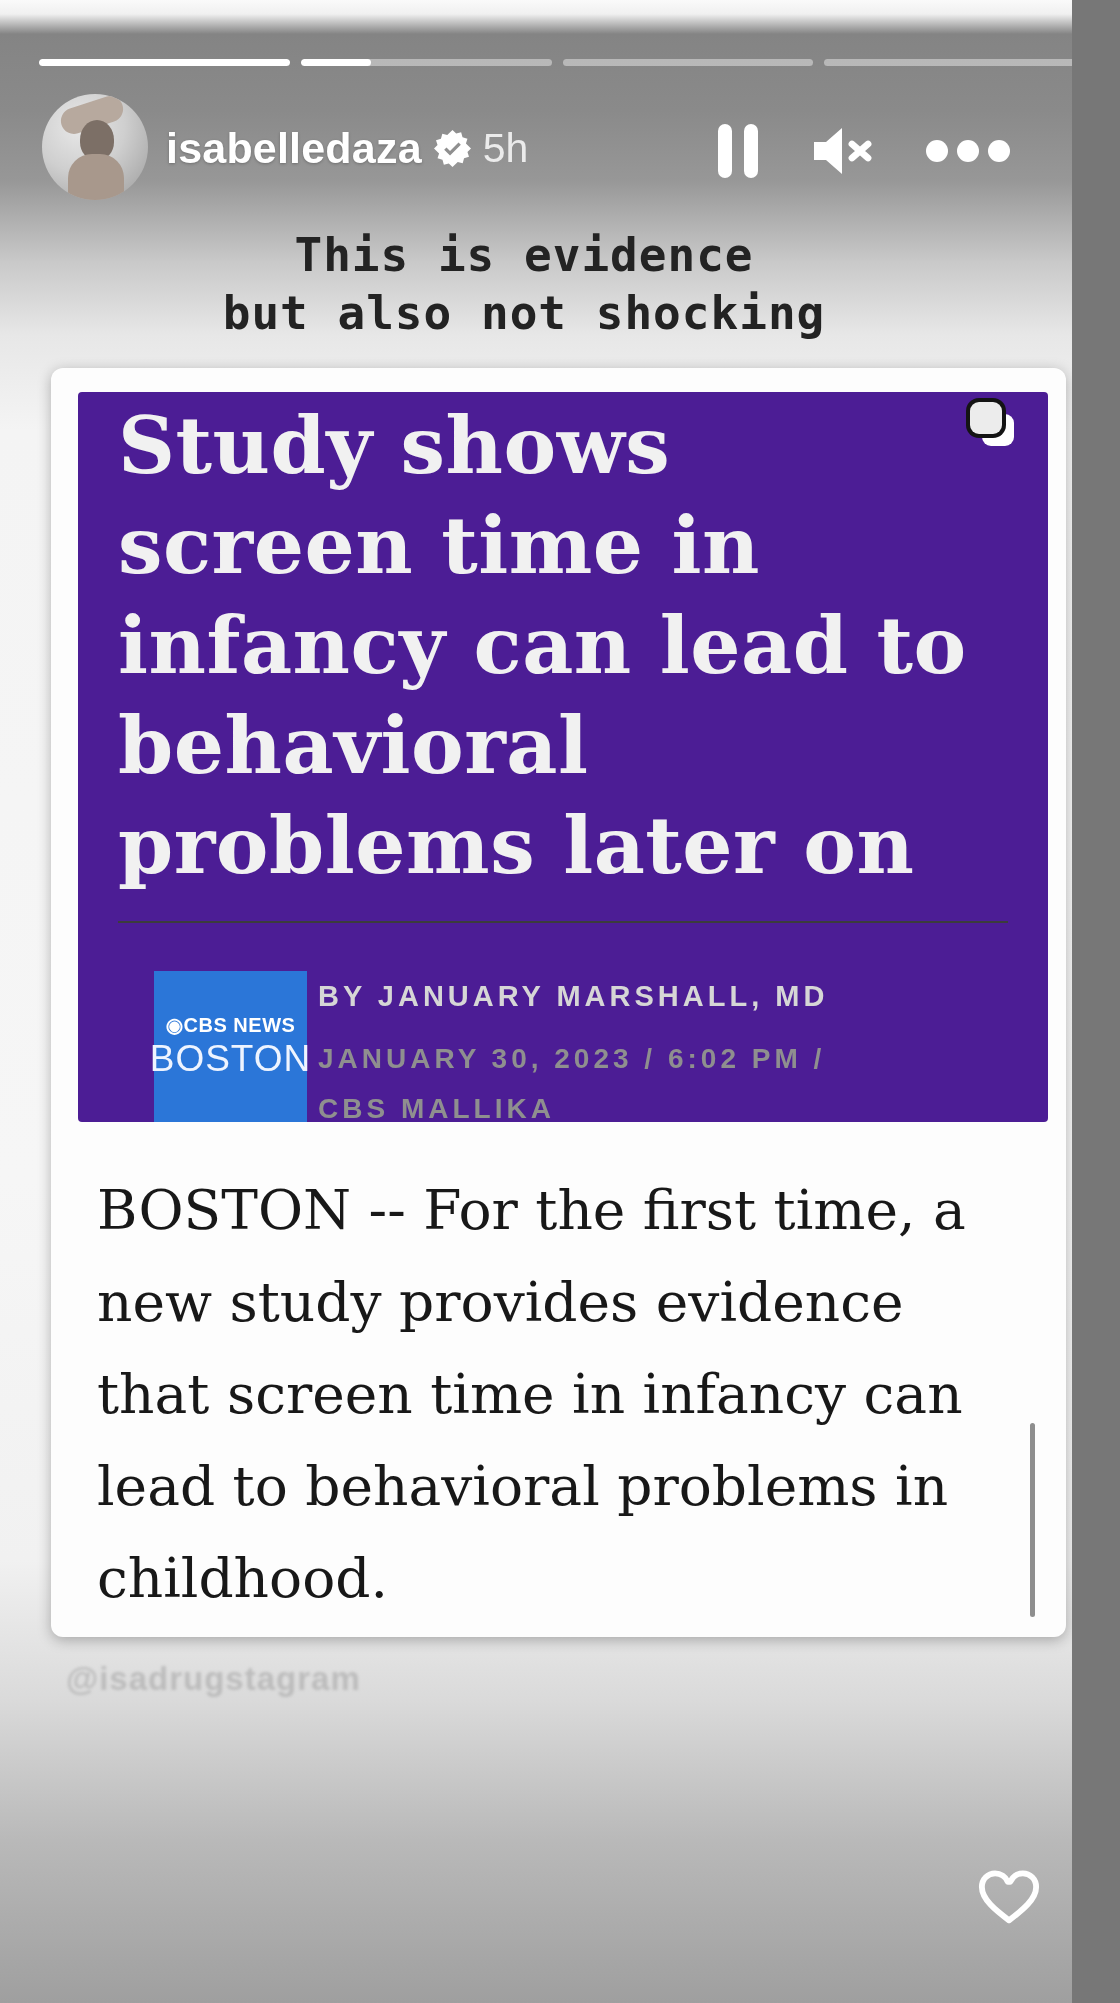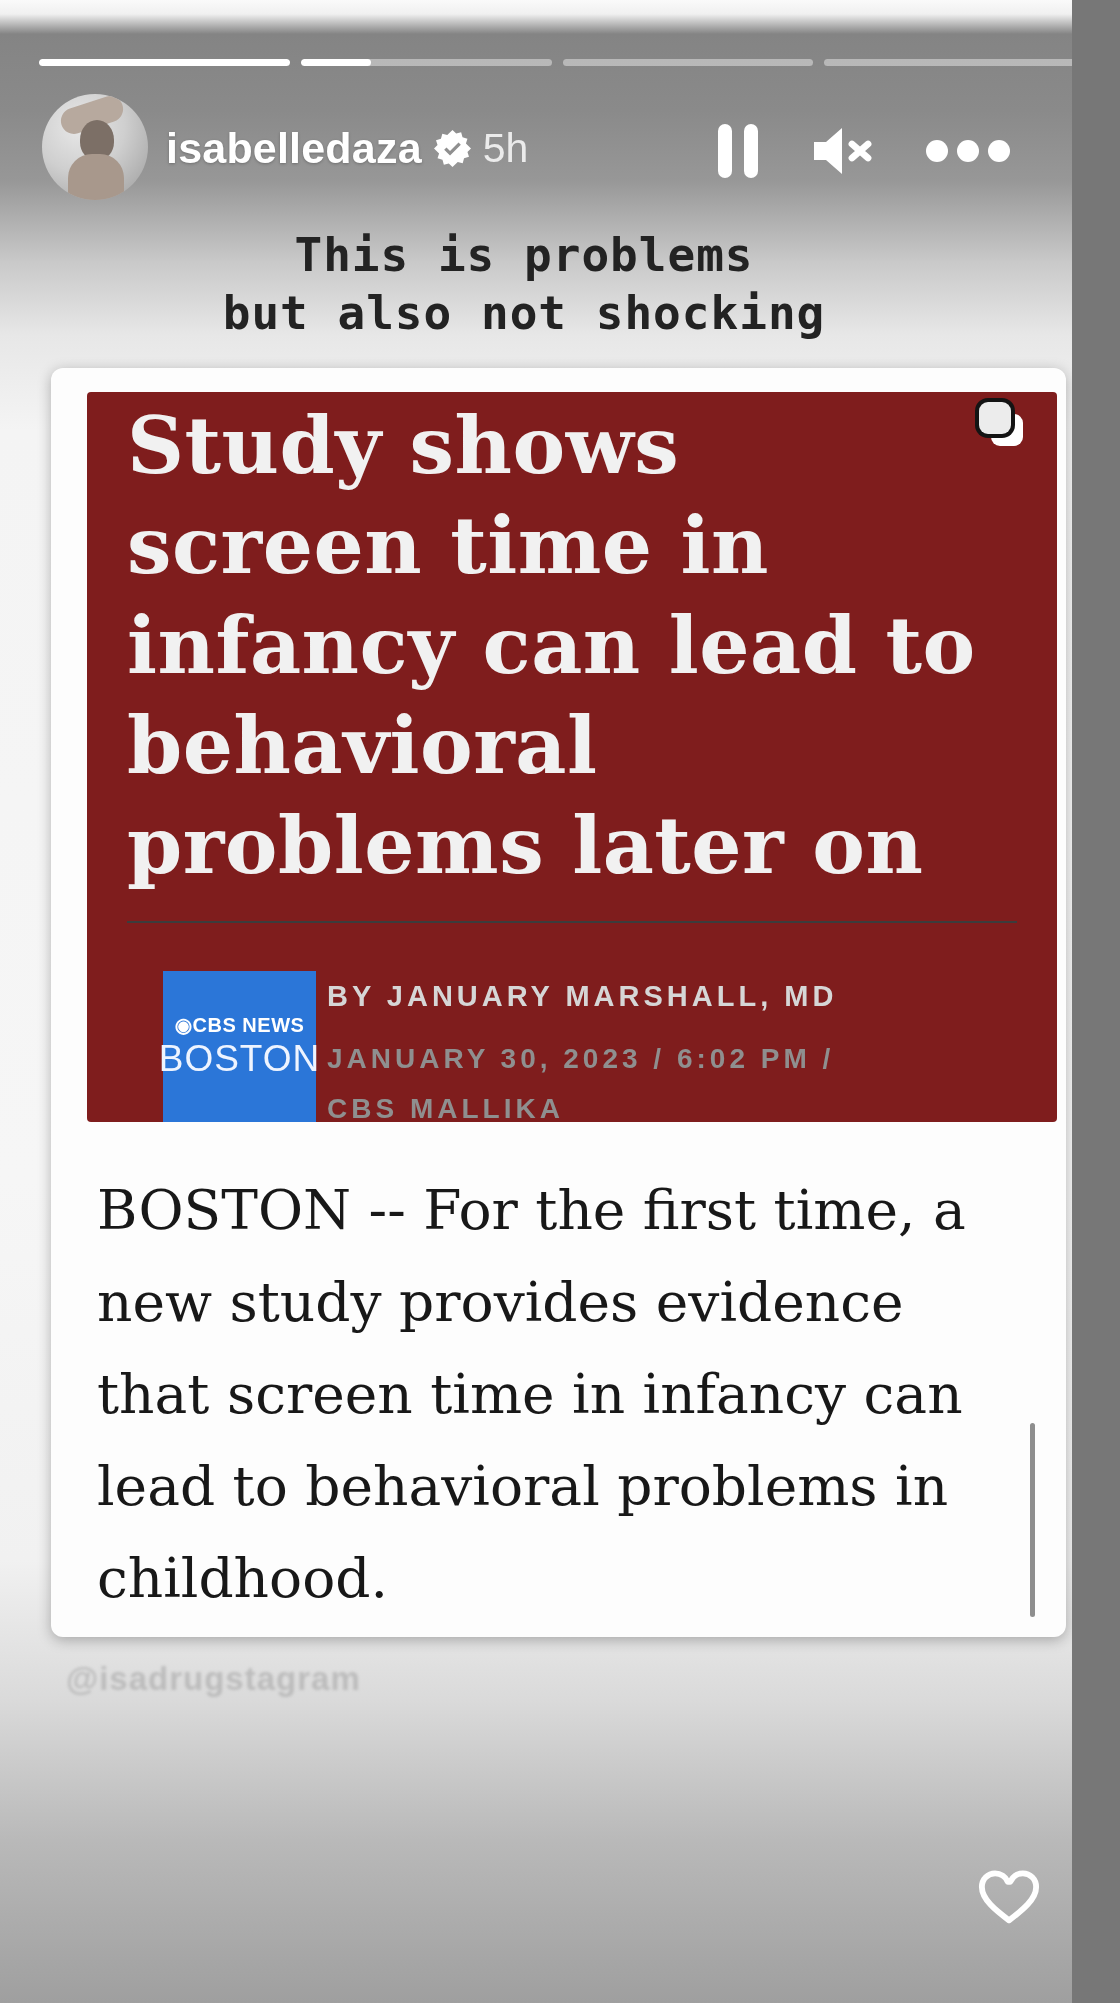--- a/index.html
+++ b/index.html
@@ -30,21 +30,21 @@
   .pause i{display:block;width:14px;height:54px;background:#fff;border-radius:7px;}
   .dots{display:flex;gap:9px;align-items:center;}
   .dots i{display:block;width:22px;height:22px;border-radius:50%;background:#fff;}
   
   .caption{position:absolute;left:0;right:24px;top:226px;text-align:center;
     font-family:"DejaVu Sans Mono","Liberation Mono",monospace;font-weight:700;
     font-size:46px;line-height:58px;color:#232323;letter-spacing:1px;}
   
   .card{position:absolute;left:51px;top:368px;width:1015px;height:1269px;background:#fdfdfd;
     border-radius:12px;box-shadow:0 3px 14px rgba(0,0,0,0.28);}
-  .blackpanel{position:absolute;left:36px;top:24px;width:970px;height:730px;background:#7f1d1d;border-radius:4px;}
+  .blackpanel{position:absolute;left:27px;top:24px;width:970px;height:730px;background:#4c1d95;border-radius:4px;}
   .headline{position:absolute;left:40px;top:4px;width:900px;
     font-family:"DejaVu Serif","Liberation Serif",serif;font-weight:700;
     font-size:79px;line-height:100px;color:#f1f1f1;letter-spacing:0.5px;}
   .carousel{position:absolute;right:32px;top:10px;width:46px;height:46px;}
   .carousel .back{position:absolute;left:12px;top:12px;width:32px;height:32px;background:#ffffff;border-radius:9px;}
   .carousel .front{position:absolute;left:0;top:0;width:32px;height:32px;background:#ececec;border-radius:9px;box-shadow:0 0 0 4px #141414;}
   .divider{position:absolute;left:40px;top:529px;width:890px;height:2px;background:#3c3c3c;}
   .logo{position:absolute;left:40px;top:579px;width:153px;height:151px;background:#2b76d8;
     display:flex;flex-direction:column;align-items:center;justify-content:center;color:#fff;margin-left:36px;}
   .logo .net{font-size:20px;font-weight:700;letter-spacing:0.5px;}
@@ -104,21 +104,21 @@
       <path fill="none" stroke="#ffffff" stroke-width="3.4" stroke-linecap="round" d="M21 11l8 7m0-7l-8 7"></path>
     </svg>
     <div class="dots">
         <i></i>
         <i></i>
         <i></i>
       </div>
   </div>
 
   <div class="caption">
-    <div>This is problems</div>
+    <div>This is evidence</div>
     <div>but also not shocking</div>
   </div>
 
   <div class="card">
     <div class="blackpanel">
       <div class="headline">
         <div>Study shows</div>
         <div>screen time in</div>
         <div>infancy can lead to</div>
         <div>behavioral</div>

